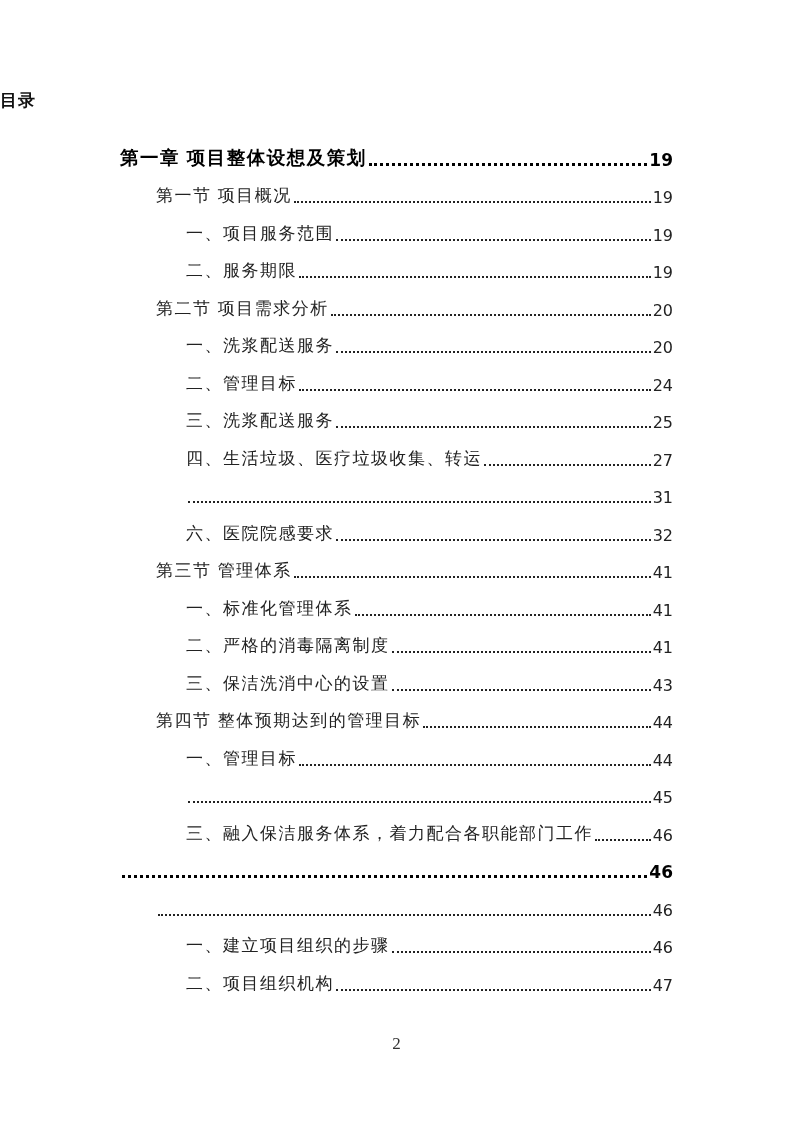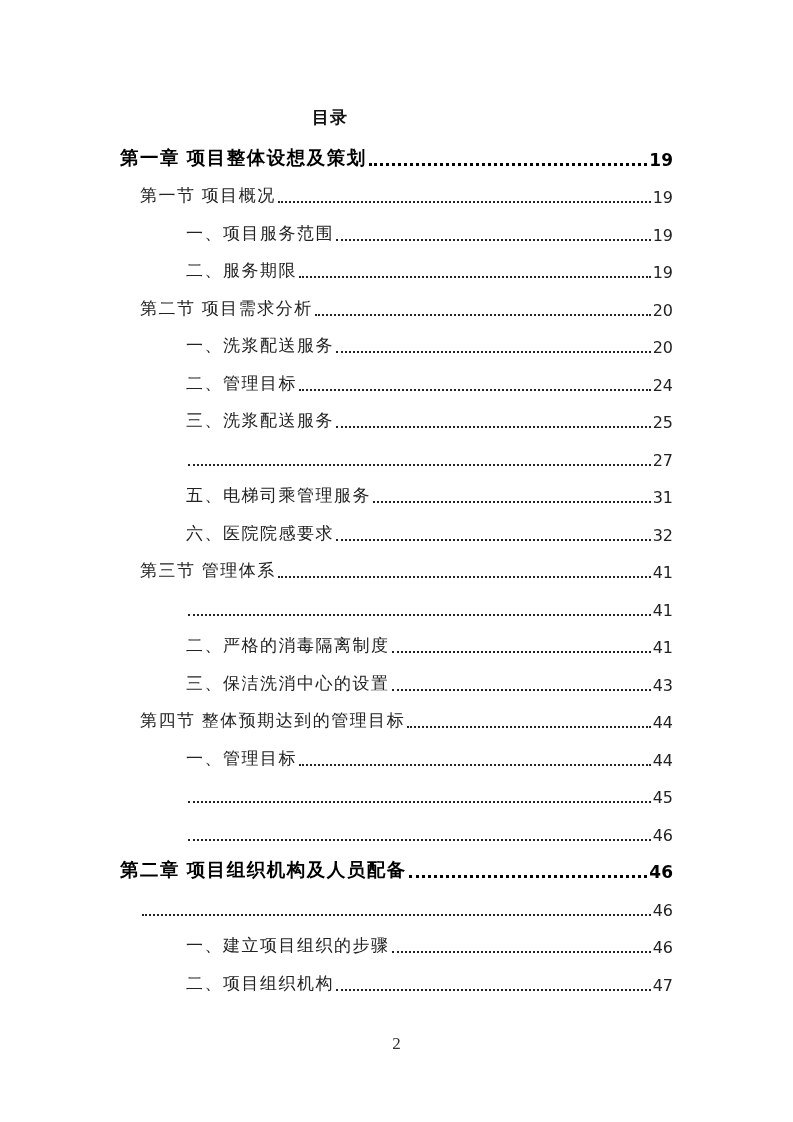--- a/index.html
+++ b/index.html
@@ -1,30 +1,30 @@
 <!DOCTYPE html>
 <html><head>
   <meta charset="utf-8">
   <style>
     html, body { margin: 0; padding: 0; background: #ffffff; }
     body { width: 793px; height: 1122px; position: relative; overflow: hidden;
            font-family: "Liberation Sans", "DejaVu Sans", sans-serif; color: #111; }
-    .title { position: absolute; top: 106px; left: 0; width: 660px; text-align: center;
+    .title { position: absolute; top: 89px; left: 0; width: 660px; 
              font-size: 17px; font-weight: bold; letter-spacing: 1px; }
     .toc { position: absolute; top: 140px; left: 0; width: 793px; }
     .row { position: absolute; display: flex; align-items: flex-end; height: 24px;
            right: 120px; white-space: nowrap; }
     .row .label { flex: 0 0 auto; letter-spacing: 1.5px; margin-top: 44px; }
     .row .leader { flex: 1 1 auto; overflow: hidden; margin: 0 2px; height: 18px;
                    border-bottom: 2px dotted #222; transform: translateY(-4px); }
     .row .page { flex: 0 0 auto; font-family: "DejaVu Sans", sans-serif; margin-top: 12px; }
     .lv1 { left: 120px; font-size: 18.5px; font-weight: bold; color: #000; }
     .lv1 .page { font-weight: bold; font-size: 17px; }
     .lv1 .leader { border-bottom: 3px dotted #000; }
-    .lv2 { left: 140px; font-size: 17px; color: #222; }
+    .lv2 { left: 156px; font-size: 17px; color: #222; }
     .lv2 .page { font-size: 16px; }
     .lv3 { left: 186px; font-size: 17px; color: #222; }
     .lv3 .page { font-size: 16px; }
     .pagenum { position: absolute; top: 1034px; left: 0; width: 793px; text-align: center;
                font-family: "Liberation Serif", serif; font-size: 17px; color: #333; }
   </style>
 </head>
 <body>
 
 <div class="title">目录</div>
@@ -64,39 +64,40 @@
     <span class="label">二、管理目标</span>
     <span class="leader"></span>
     <span class="page">24</span>
   </div>
   <div class="row lv3" style="top:268px">
     <span class="label">三、洗浆配送服务</span>
     <span class="leader"></span>
     <span class="page">25</span>
   </div>
   <div class="row lv3" style="top:306px">
+    <span class="label">四、生活垃圾、医疗垃圾收集、转运</span>
     <span class="leader"></span>
     <span class="page">27</span>
   </div>
   <div class="row lv3" style="top:343px">
-    <span class="label">五、电梯司乘管理服务</span>
     <span class="leader"></span>
     <span class="page">31</span>
   </div>
   <div class="row lv3" style="top:381px">
     <span class="label">六、医院院感要求</span>
     <span class="leader"></span>
     <span class="page">32</span>
   </div>
   <div class="row lv2" style="top:418px">
     <span class="label">第三节  管理体系</span>
     <span class="leader"></span>
     <span class="page">41</span>
   </div>
   <div class="row lv3" style="top:456px">
+    <span class="label">一、标准化管理体系</span>
     <span class="leader"></span>
     <span class="page">41</span>
   </div>
   <div class="row lv3" style="top:493px">
     <span class="label">二、严格的消毒隔离制度</span>
     <span class="leader"></span>
     <span class="page">41</span>
   </div>
   <div class="row lv3" style="top:531px">
     <span class="label">三、保洁洗消中心的设置</span>
@@ -111,25 +112,25 @@
   <div class="row lv3" style="top:606px">
     <span class="label">一、管理目标</span>
     <span class="leader"></span>
     <span class="page">44</span>
   </div>
   <div class="row lv3" style="top:643px">
     <span class="leader"></span>
     <span class="page">45</span>
   </div>
   <div class="row lv3" style="top:681px">
+    <span class="label">三、融入保洁服务体系，着力配合各职能部门工作</span>
     <span class="leader"></span>
     <span class="page">46</span>
   </div>
   <div class="row lv1" style="top:718px">
-    <span class="label">第二章  项目组织机构及人员配备</span>
     <span class="leader"></span>
     <span class="page">46</span>
   </div>
   <div class="row lv2" style="top:756px">
     <span class="leader"></span>
     <span class="page">46</span>
   </div>
   <div class="row lv3" style="top:793px">
     <span class="label">一、建立项目组织的步骤</span>
     <span class="leader"></span>

